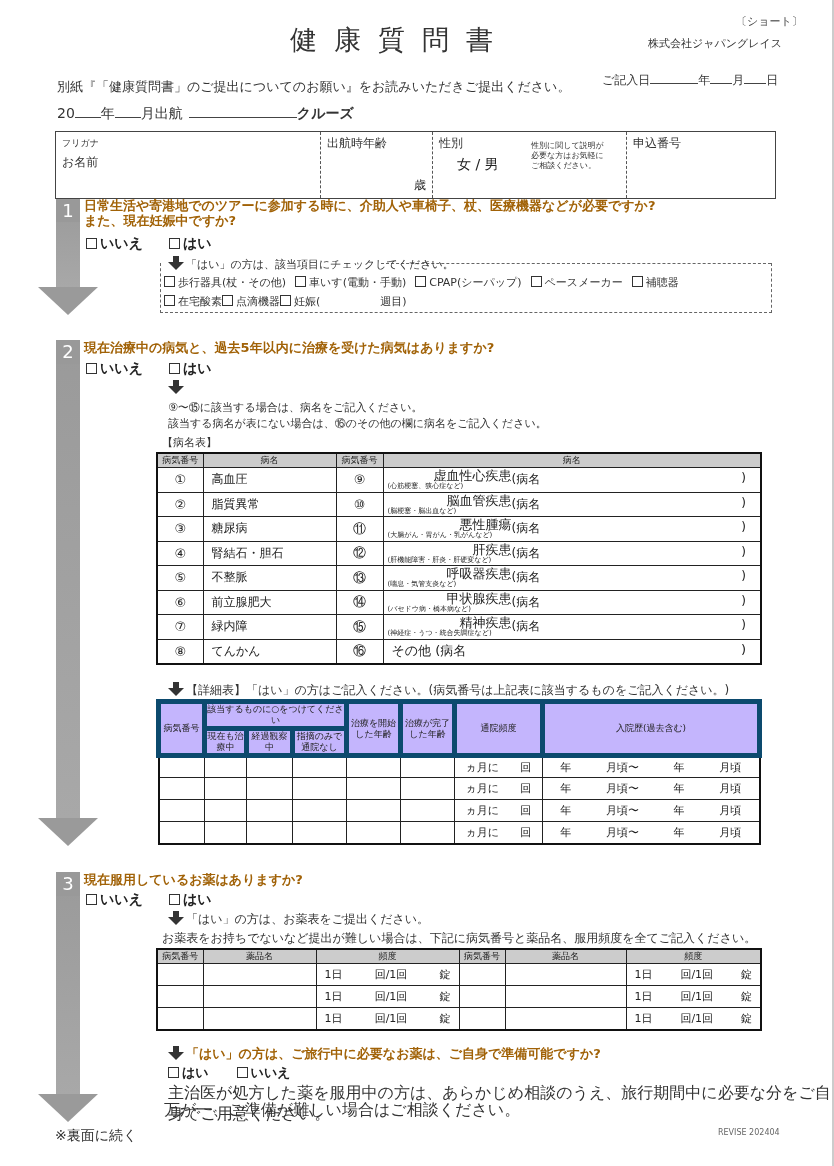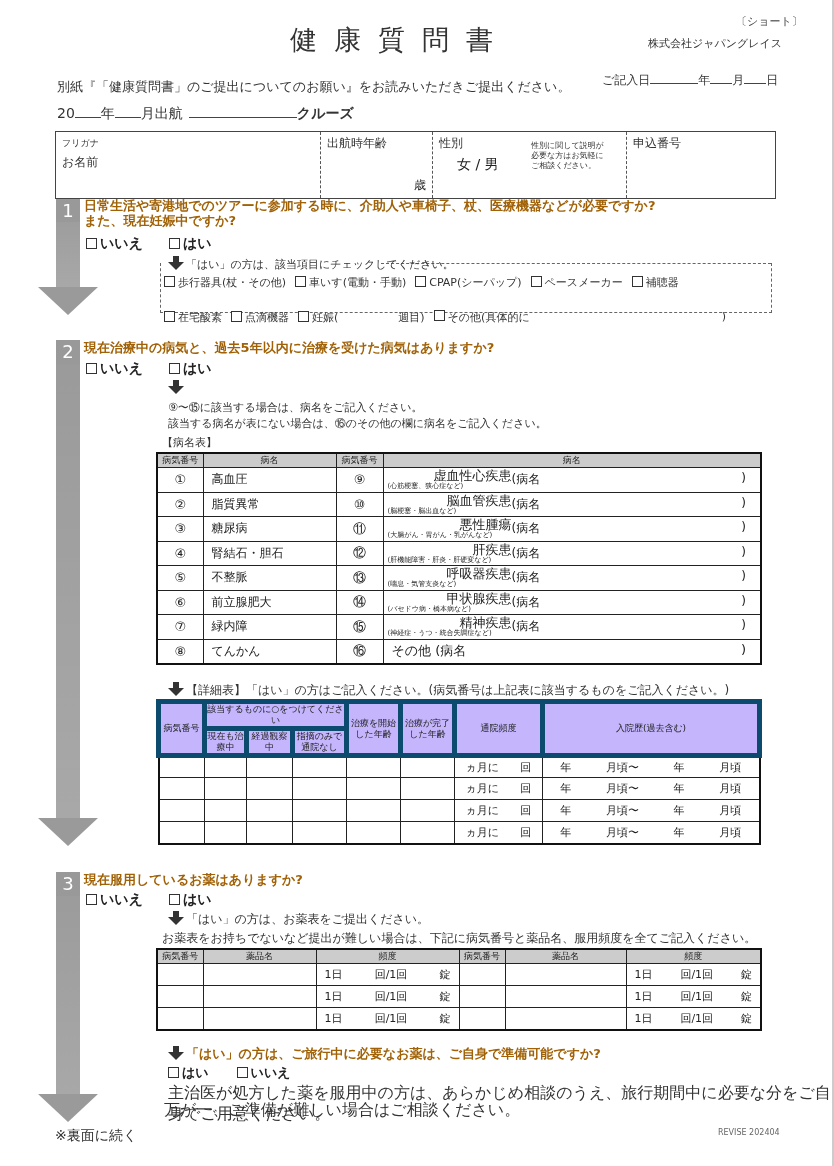--- a/index.html
+++ b/index.html
@@ -145,30 +145,24 @@
 <div class="abs small" style="left:168px;top:256px">
   <span class="down-mark"></span><span>「はい」の方は、該当項目にチェックしてください。</span>
 </div>
 <div class="abs small" style="left:164px;top:275px;display:flex;gap:9px">
   <span><span class="chk"></span><span>歩行器具(杖・その他)</span></span>
   <span><span class="chk"></span><span>車いす(電動・手動)</span></span>
   <span><span class="chk"></span><span>CPAP(シーパップ)</span></span>
   <span><span class="chk"></span><span>ペースメーカー</span></span>
   <span><span class="chk"></span><span>補聴器</span></span>
 </div>
-<div class="abs small" style="left:164px;top:310px;display:flex;gap:9px;width:600px">
+<div class="abs small" style="left:164px;top:294px;display:flex;width:600px">
   <span><span class="chk"></span><span>在宅酸素</span></span>
   <span><span class="chk"></span><span>点滴機器</span></span>
   <span><span class="chk"></span><span>妊娠(</span><span style="display:inline-block;width:60px"></span><span>週目)</span></span>
-  <span style="flex:1;display:flex">
-      <span class="chk"></span>
-      <span>その他(具体的に</span>
-      <span style="flex:1"></span>
-      <span style="margin-right:38px">)</span>
-    </span>
 </div>
 
 <div class="arrow" style="top:340px">
   <div class="shaft" style="top:0;height:478px"></div>
   <div class="head" style="top:478px"></div>
 </div>
 <div class="qnum" style="top:340px;height:24px;line-height:24px">2</div>
 <div class="abs q-text" style="left:84px;top:340px">現在治療中の病気と、過去5年以内に治療を受けた病気はありますか?</div>
 <div class="abs yn" style="left:86px;top:360px;gap:26px">
   <span><span class="chk"></span><span>いいえ</span></span>

